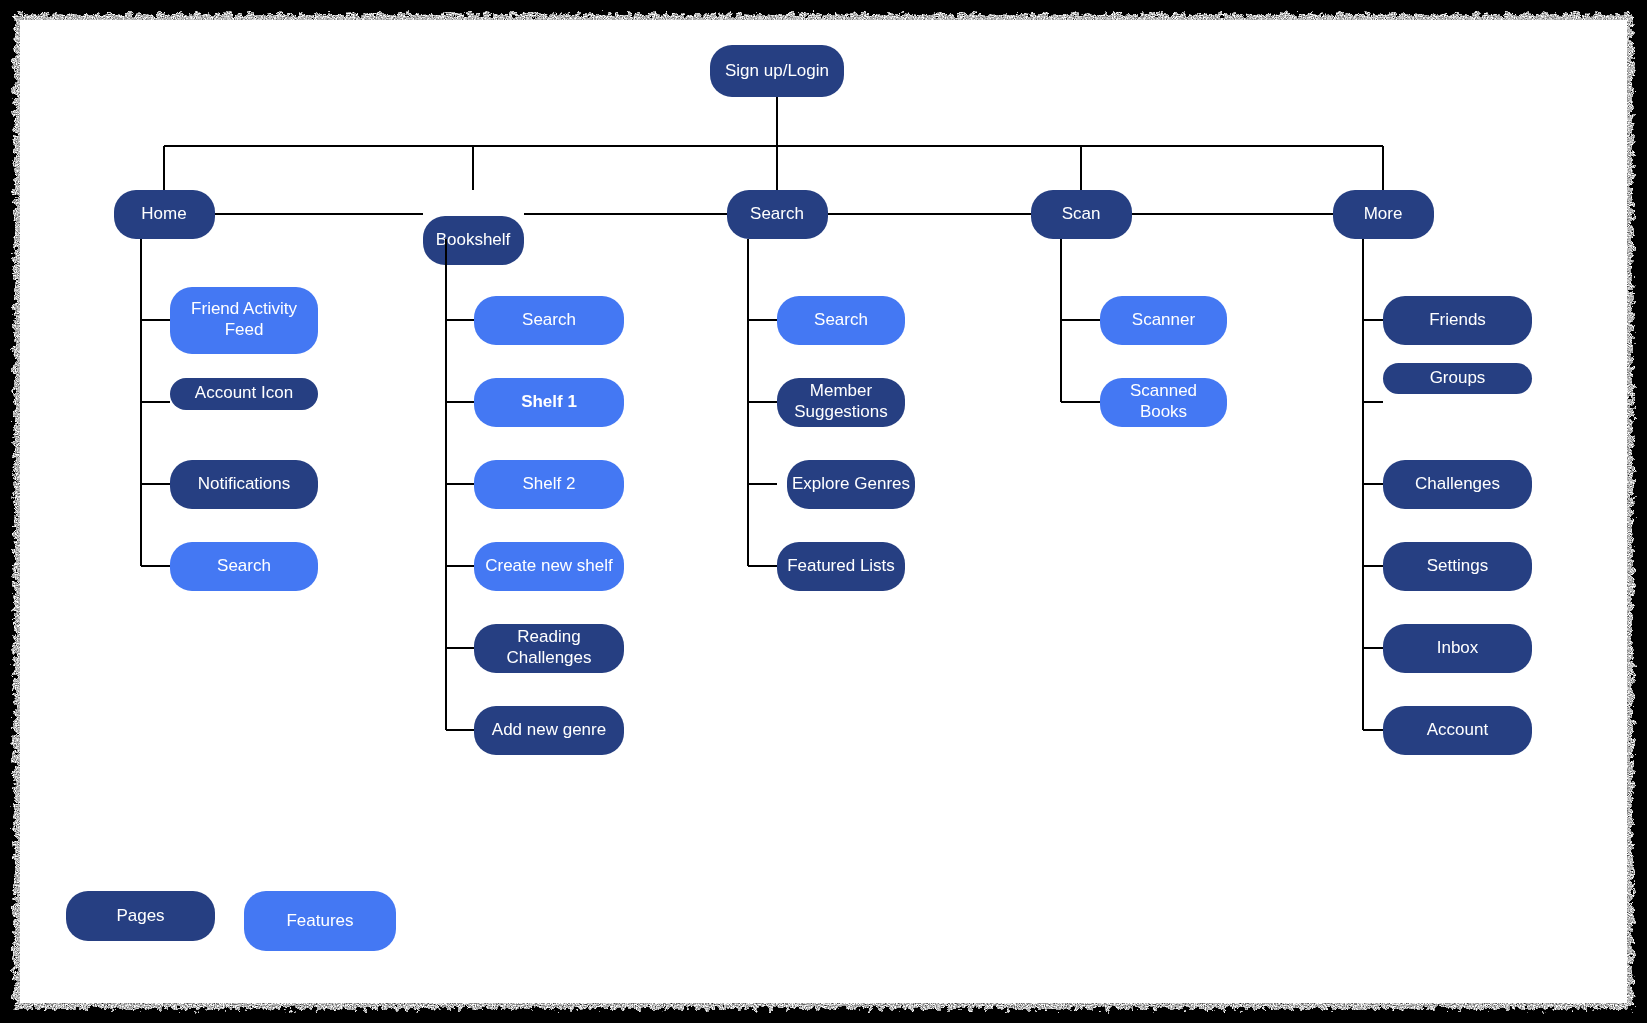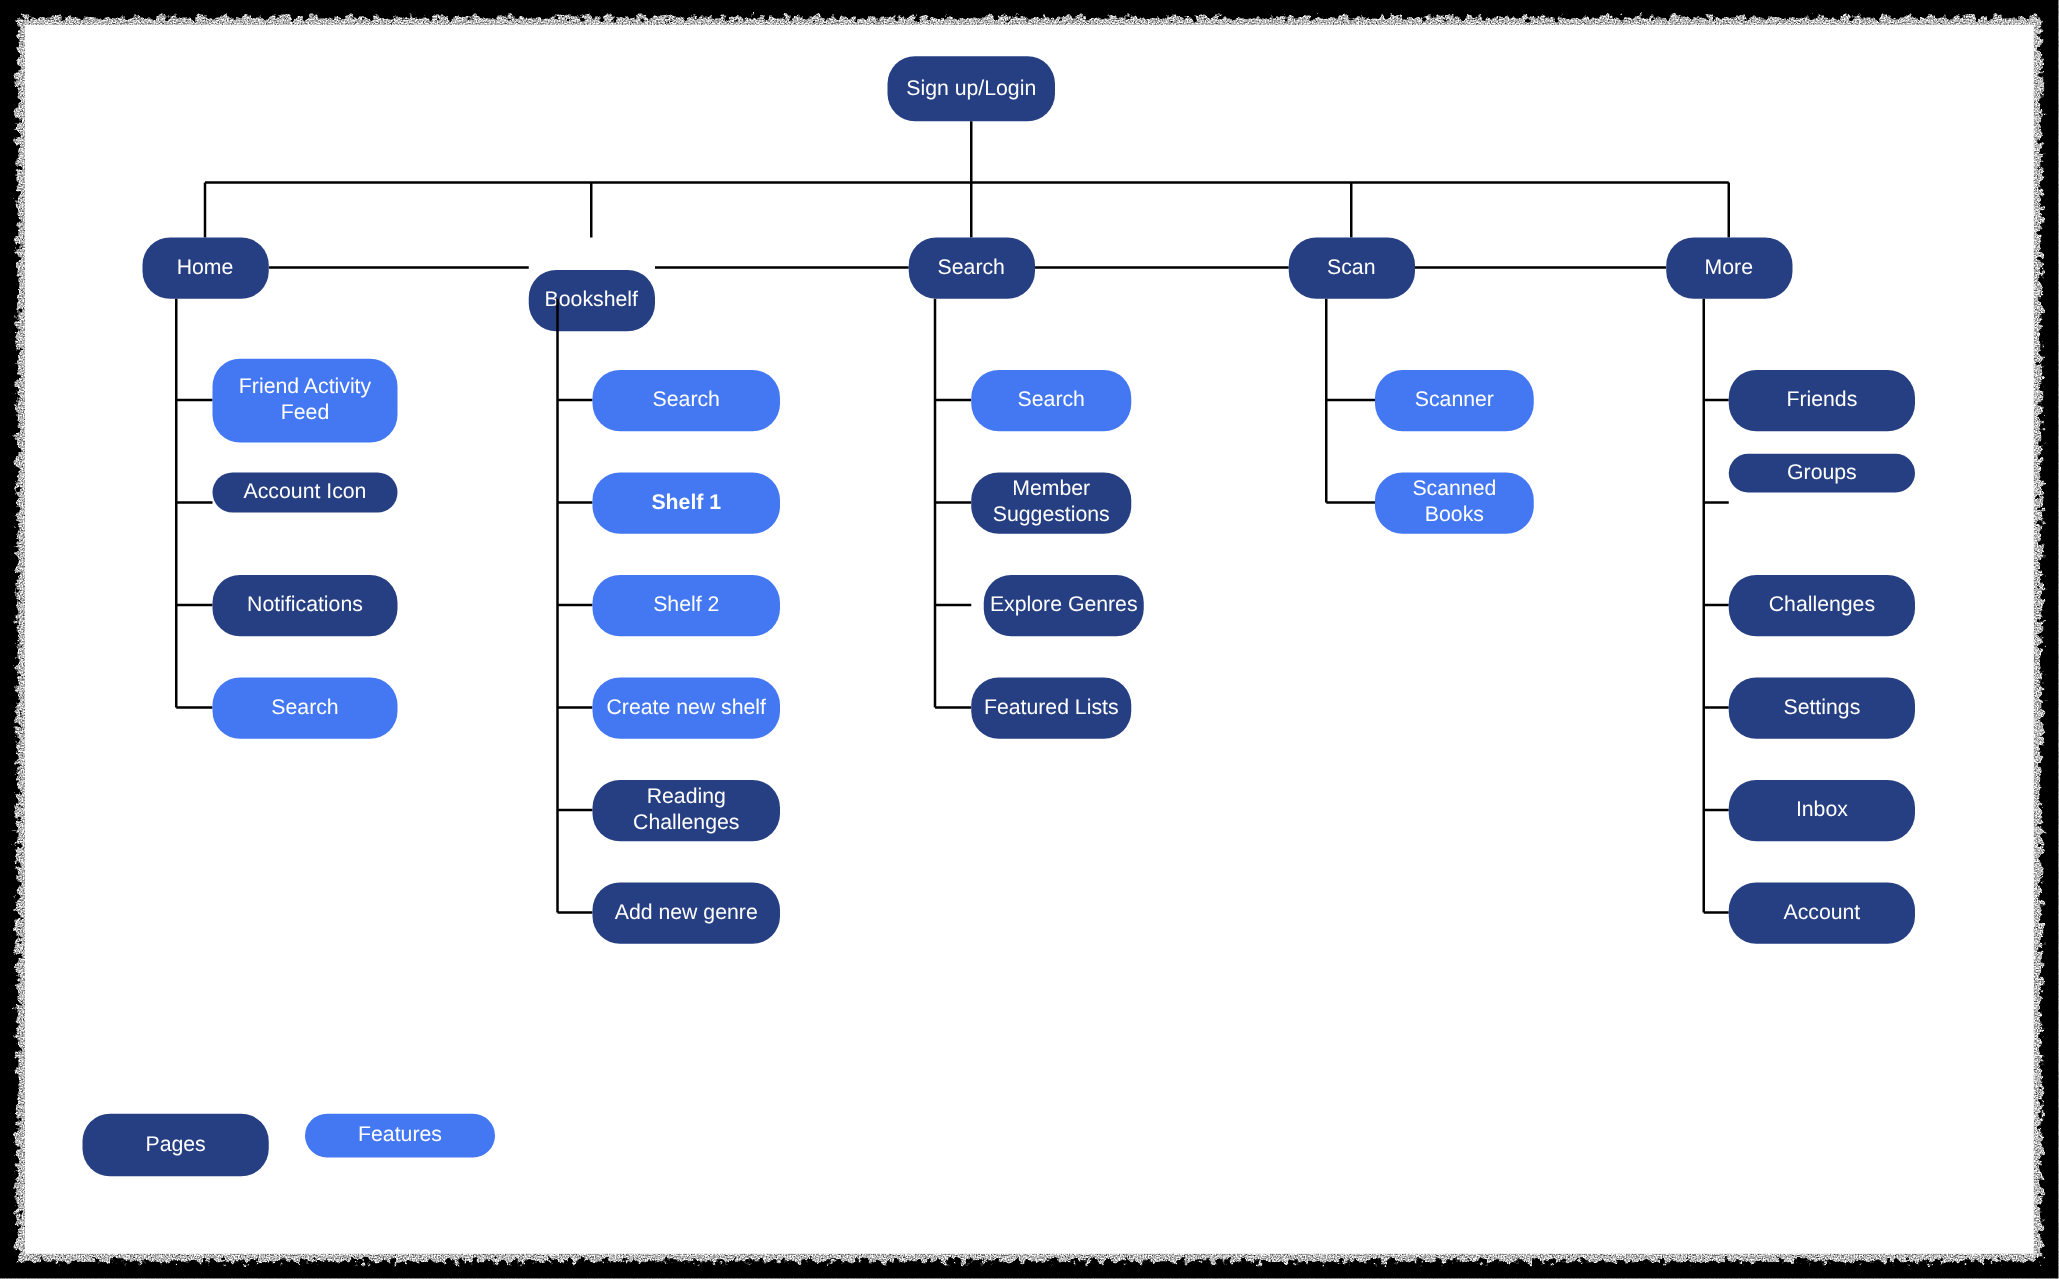--- a/index.html
+++ b/index.html
@@ -13,21 +13,21 @@
     position:absolute;display:flex;align-items:center;justify-content:center;
     text-align:center;color:var(--text,#ffffff);font-size:17px;line-height:1.22;
     box-sizing:border-box;padding:3px 4px;border-radius:22px;
   }
   .page{background:var(--page-fill,#263F82);}
   .feature{background:var(--feature-fill,#4478F3);}
   .line{position:absolute;background:var(--line,#000000);}
   #frame{position:absolute;left:0;top:0;pointer-events:none;z-index:50;}
   .root-node{left:710px;top:45px;width:134px;height:52px;}
   .legend-pages{left:66px;top:891px;width:149px;height:50px;}
-  .legend-features{left:244px;top:891px;width:152px;height:35px;}
+  .legend-features{left:244px;top:891px;width:152px;height:60px;}
 </style>
 </head>
 <body>
 
 <div id="canvas">
 
   <div class="node page root-node">Sign up/Login</div>
 
   <div id="diagram">
       <div class="line" style="left: 776.25px; top: 97px; width: 1.5px; height: 49px;"></div>

